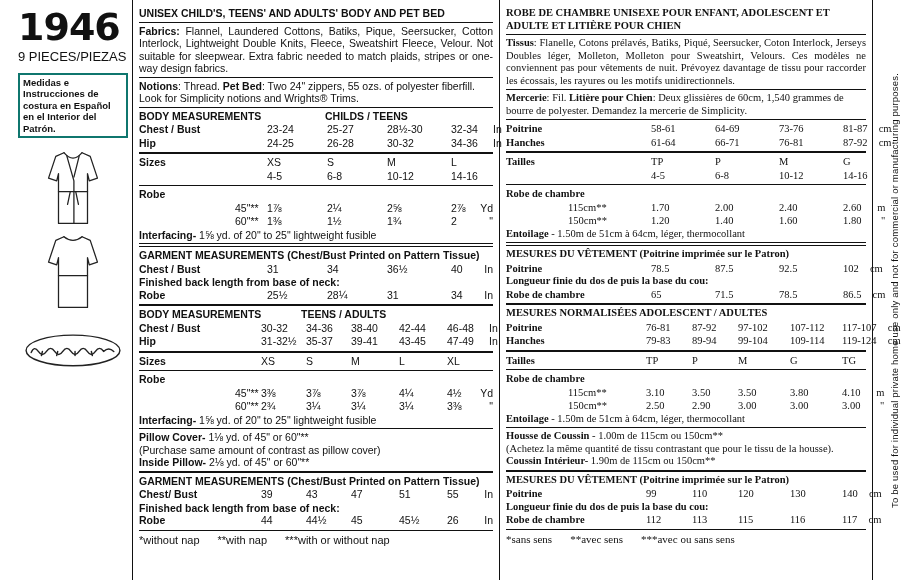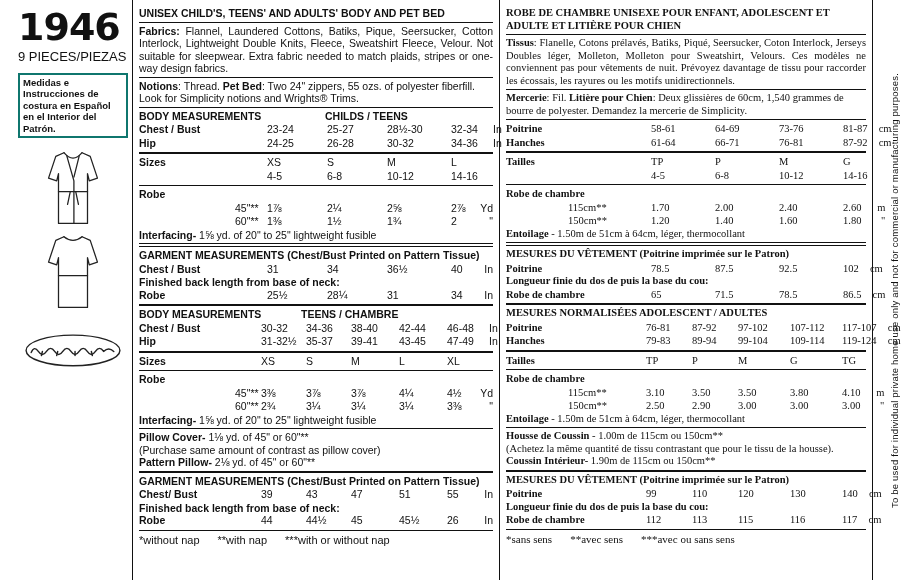--- a/index.html
+++ b/index.html
@@ -169,21 +169,21 @@
           <span>25½</span>
           <span>28¼</span>
           <span>31</span>
           <span>34</span>
           <span class="unit">In</span>
         </div>
       </div>
       <div class="rule thick"></div>
       <div class="bthead c5">
         <span class="bb">BODY MEASUREMENTS</span>
-        <span class="bb">TEENS / CHAMBRE</span>
+        <span class="bb">TEENS / ADULTS</span>
       </div>
       <div class="tbl">
         <div class="trow c5">
           <span class="bb">Chest / Bust</span>
           <span>30-32</span>
           <span>34-36</span>
           <span>38-40</span>
           <span>42-44</span>
           <span>46-48</span>
           <span class="unit">In</span>
@@ -229,21 +229,21 @@
           <span>3¼</span>
           <span>3¼</span>
           <span>3⅜</span>
           <span class="unit">"</span>
         </div>
       </div>
       <div class="bpara"><span class="bb">Interfacing-</span><span> 1⅝ yd. of 20" to 25" lightweight fusible</span></div>
       <div class="rule"></div>
       <div class="bpara"><span class="bb">Pillow Cover-</span><span> 1⅛ yd. of 45" or 60"**</span></div>
       <div class="bpara"><span>(Purchase same amount of contrast as pillow cover)</span></div>
-      <div class="bpara"><span class="bb">Pattern Pillow-</span><span> 2⅛ yd. of 45" or 60"**</span></div>
+      <div class="bpara"><span class="bb">Inside Pillow-</span><span> 2⅛ yd. of 45" or 60"**</span></div>
       <div class="rule thick"></div>
       <div class="btitle">GARMENT MEASUREMENTS (Chest/Bust Printed on Pattern Tissue)</div>
       <div class="tbl">
         <div class="trow c5">
           <span class="bb">Chest/ Bust</span>
           <span>39</span>
           <span>43</span>
           <span>47</span>
           <span>51</span>
           <span>55</span>

